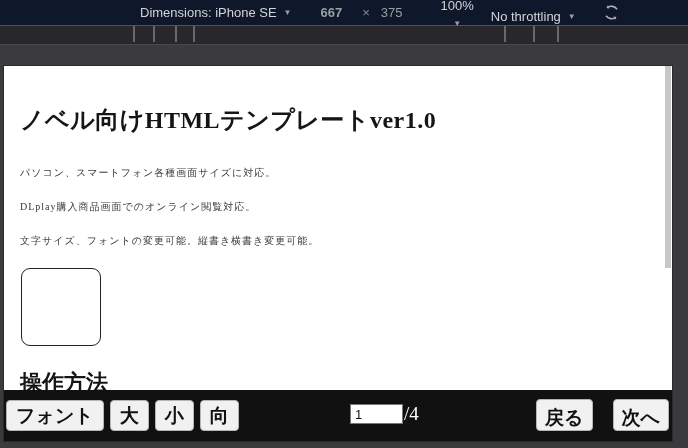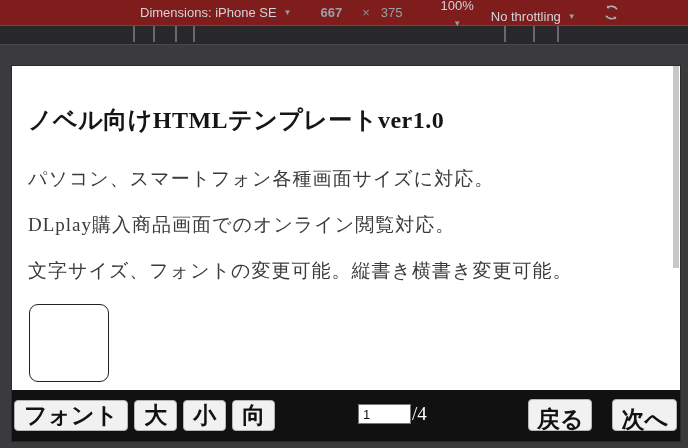--- a/index.html
+++ b/index.html
@@ -1,62 +1,62 @@
 <!DOCTYPE html>
 <html><head>
 <meta charset="utf-8">
 <style>
   * { box-sizing: border-box; margin: 0; padding: 0; }
   html,body { width: 688px; height: 448px; overflow: hidden; }
   body { font-family: "Liberation Sans", "DejaVu Sans", sans-serif; background: #3b3b3d; }
 
   
   .toolbar {
-    height: 26px; background: #7f1d1d; border-bottom: 1px solid #525254;
+    height: 26px; background: #0f172a; border-bottom: 1px solid #525254;
     display: flex; align-items: center; font-size: 13px; color: #d2d4d7;
     padding-left: 140px; white-space: nowrap;
   }
   .tb-item { display: inline-flex; align-items: center; gap: 7px; cursor: pointer; }
   .caret { font-size: 8px; color: #9a9fa4; line-height: 1; }
   .dim-num { color: #9a9fa4; }
   .w-val { margin-left: 29px; font-weight: bold; }
   .dim-x { color: #8a8f94; margin: 0 11px 0 20px; }
   .zoom-sel { margin-left: 38px; flex-direction: column; }
   .thr-sel { margin-left: 17px; margin-top: 8px; }
   .rotate { margin-left: 27px; display: inline-flex; cursor: pointer; }
 
   
   .media-bar { position: relative; height: 19px; background: #28282a; border-bottom: 1px solid #4a4a4c; }
   .tick { position: absolute; top: 0; bottom: 2px; width: 2px; background: #68686a; }
 
   
   .canvas { position: relative; height: 402px; background: #3b3b3d; }
   .device {
-    position: absolute; left: 12px; top: 21px; width: 668px; height: 375px;
+    position: absolute; left: 4px; top: 21px; width: 668px; height: 375px;
     background: #ffffff; overflow: hidden; box-shadow: 0 0 0 1px rgba(0,0,0,0.28);
   }
   .page { padding: 0 0 0 16px; font-family: "Liberation Serif", "DejaVu Serif", serif; color: #3a3a3a; }
   .page h1 { font-size: 24px; font-weight: bold; color: #151515; margin: 38px 0 30px; letter-spacing: 0.5px; }
-  .page p { font-size: 19px; margin: 0 0 20px; letter-spacing: 1px; }
+  .page p { font-size: 10px; margin: 0 0 20px; letter-spacing: 1px; }
   .sample-box { width: 80px; height: 78px; border: 1.5px solid #222; border-radius: 9px; margin: 12px 0 0 1px; background: #fff; }
   .page h2 { font-size: 22px; font-weight: bold; color: #151515; margin-top: 22px; }
 
   
   .page-footer {
     position: absolute; left: 0; right: 0; bottom: 0; height: 51px;
     background: #111; z-index: 2;
   }
   .fgroup { position: absolute; display: flex; align-items: center; }
   .fgroup.left { left: 2px; top: 10px; gap: 6px; }
   .fgroup.center { left: 346px; top: 13px; }
   .fgroup.right { right: 3px; top: 9px; gap: 20px; }
   .fbtn {
     background: #f1f1f1; border: 1px solid #b5b5b5; border-radius: 4px;
     font-family: "Liberation Sans", "DejaVu Sans", sans-serif;
-    font-size: 23px; font-weight: bold; color: #111;
+    font-size: 19px; font-weight: bold; color: #111;
     height: 31px; padding: 0 9px; cursor: pointer; line-height: 1;
   }
   .fgroup.right .fbtn { height: 32px; padding: 8px 8px; }
   .page-num-input {
     width: 53px; height: 20px; border: 1px solid #777; background: #fff;
     font-size: 13px; padding: 0 0 0 4px; color: #111;
     font-family: "Liberation Sans", "DejaVu Sans", sans-serif;
   }
   .page-total { color: #fff; font-size: 19px; font-family: "Liberation Serif", "DejaVu Serif", serif; margin-left: 1px; }
 

